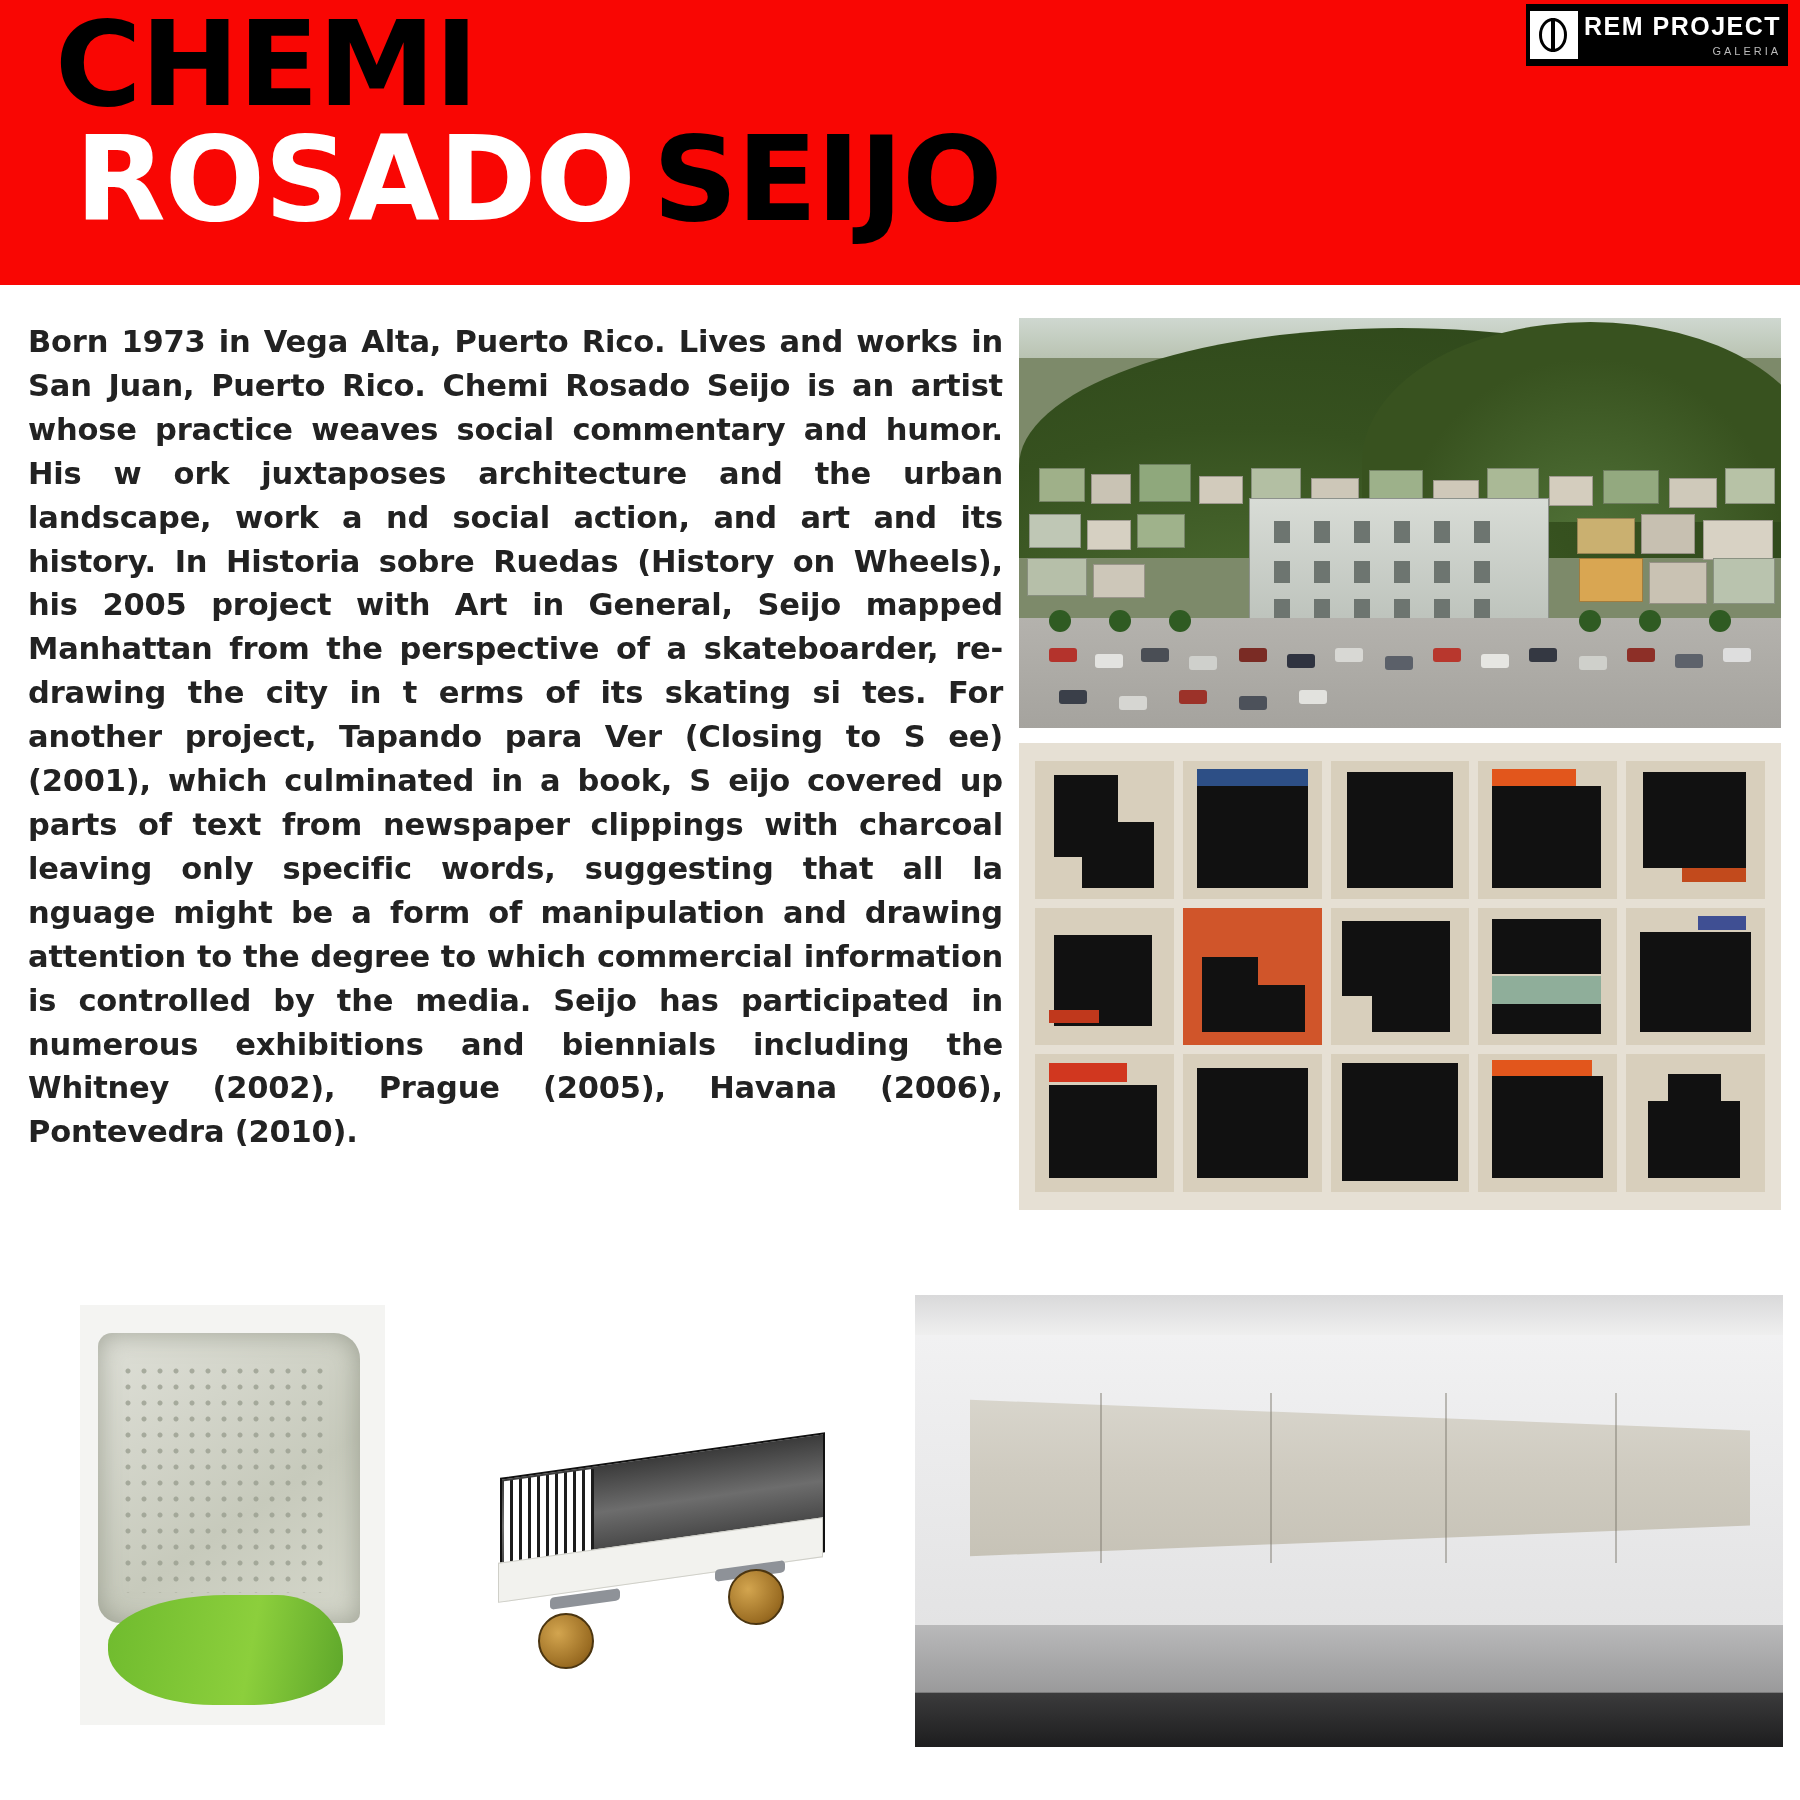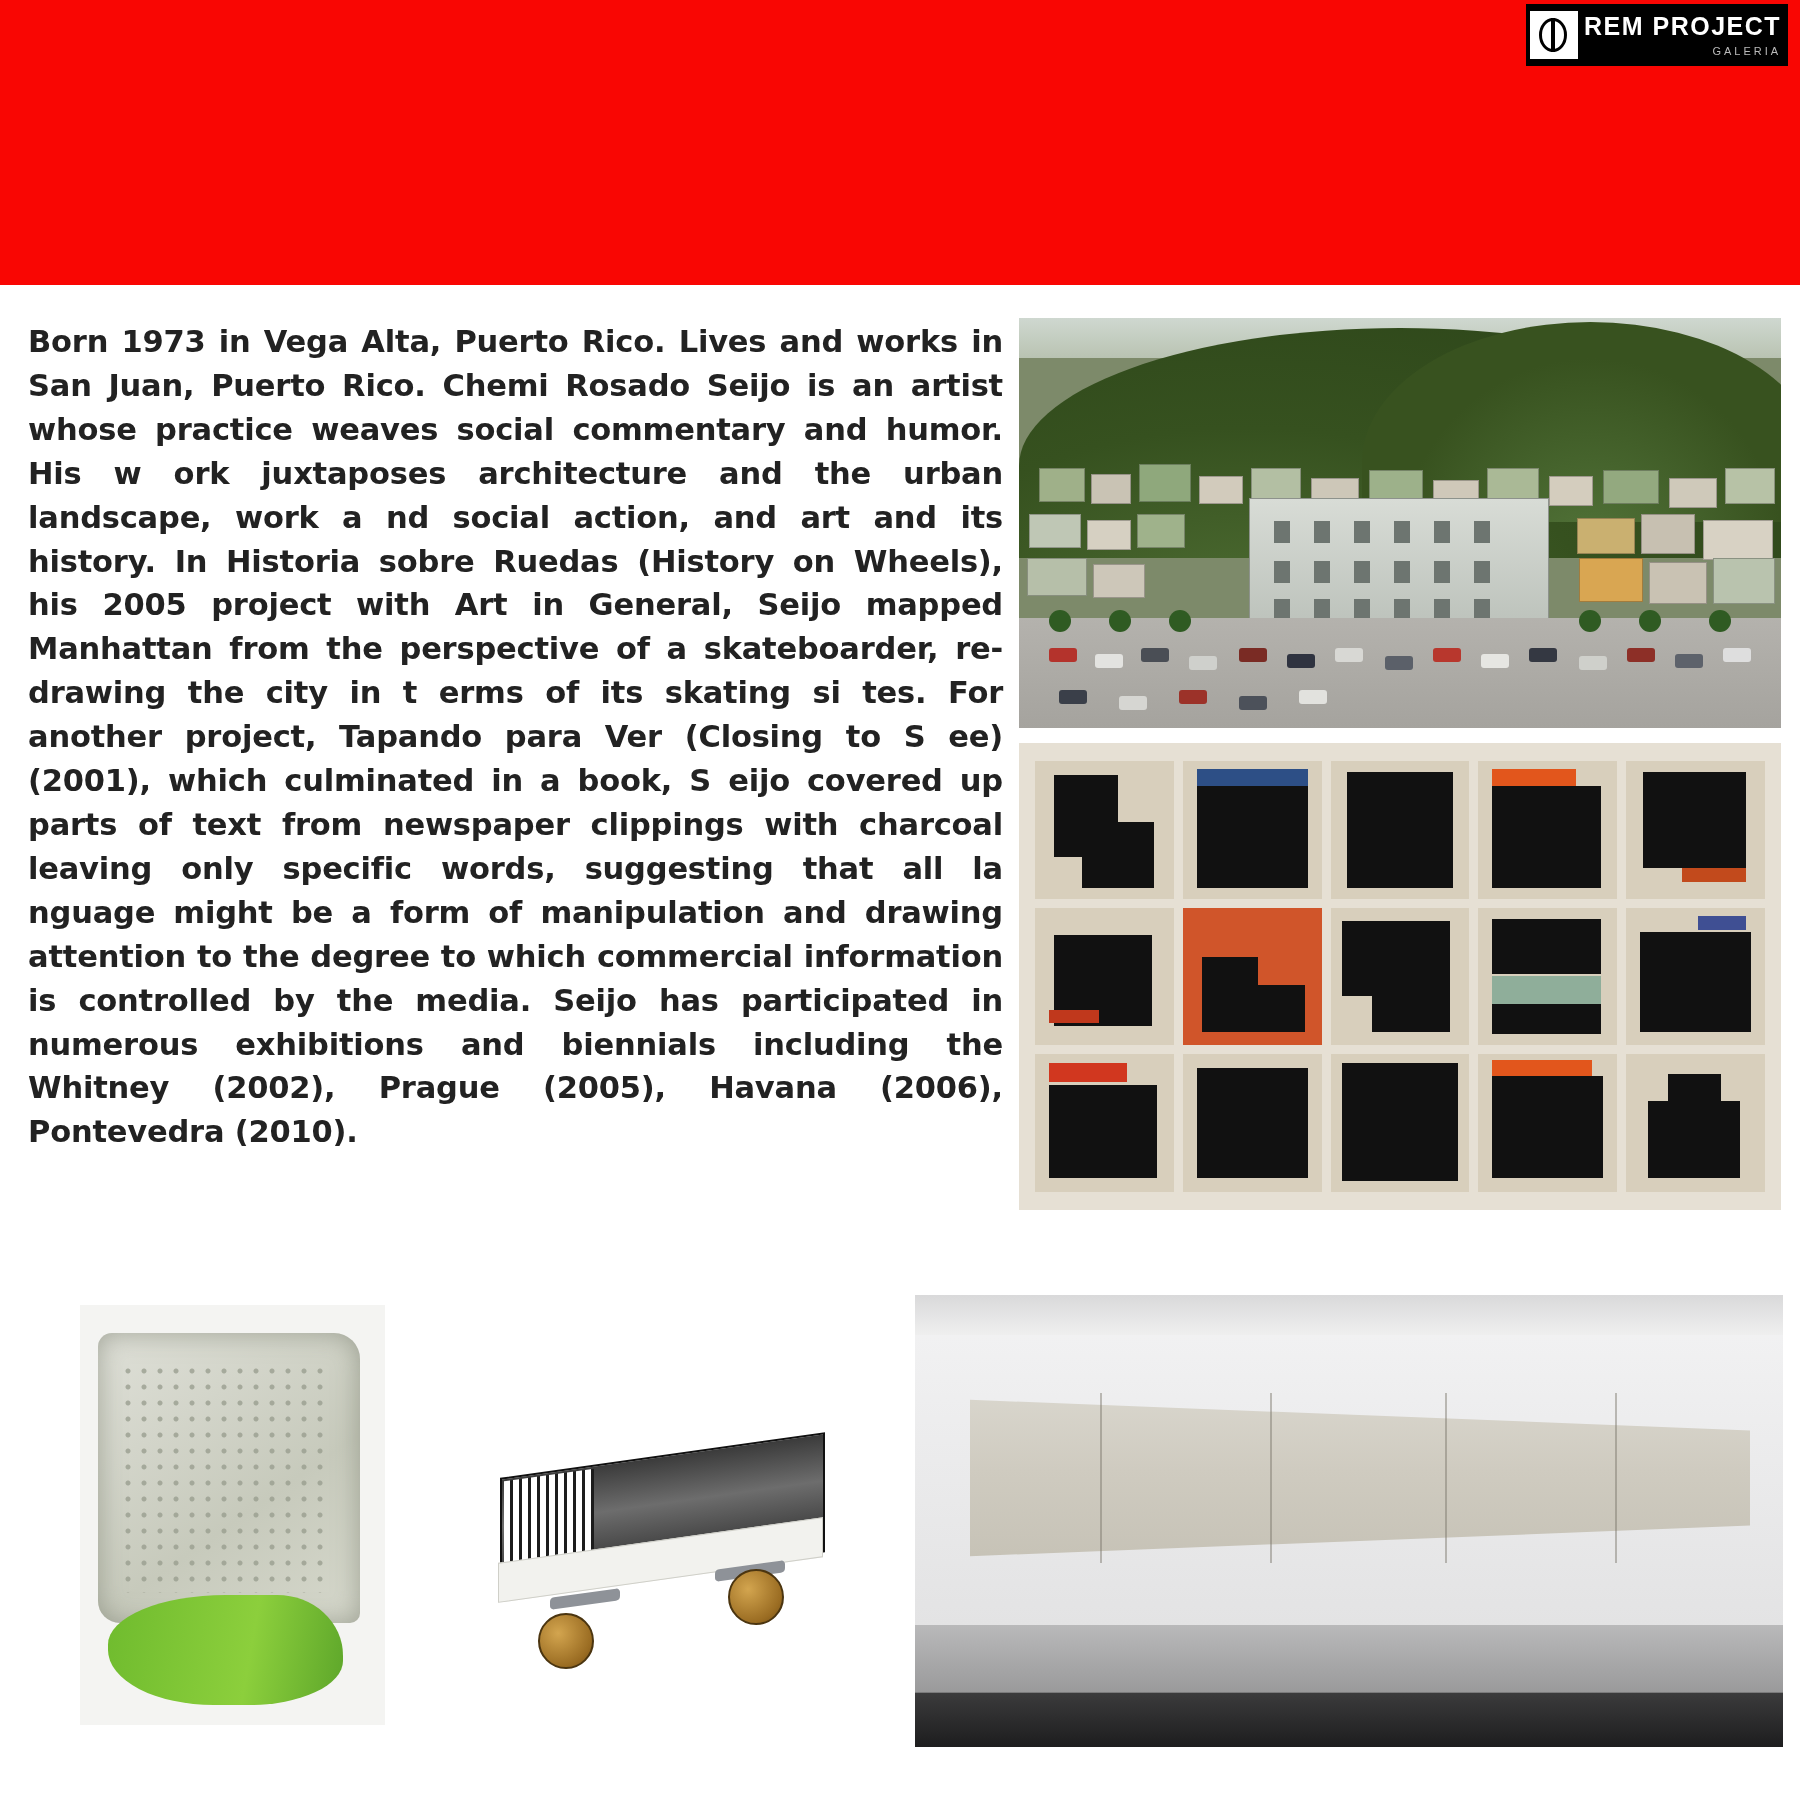--- a/index.html
+++ b/index.html
@@ -326,20 +326,26 @@
   }
   .seam {
     position:absolute; top: 98px; width: 2px; height: 170px;
     background: rgba(120,115,105,.45);
   }
 </style>
 </head>
 <body>
 
 <div class="header">
+  <div class="title-block">
+    <span class="title-line1">CHEMI</span>
+    <span class="title-line2">
+      <span class="title-name">ROSADO</span><span class="title-surname">SEIJO</span>
+    </span>
+  </div>
 
   <div class="logo">
     <div class="logo-mark">
       <div class="ring"></div>
       <div class="bar"></div>
     </div>
     <div class="logo-text">
       <div class="logo-main">REM PROJECT</div>
       <div class="logo-sub">GALERIA</div>
     </div>

